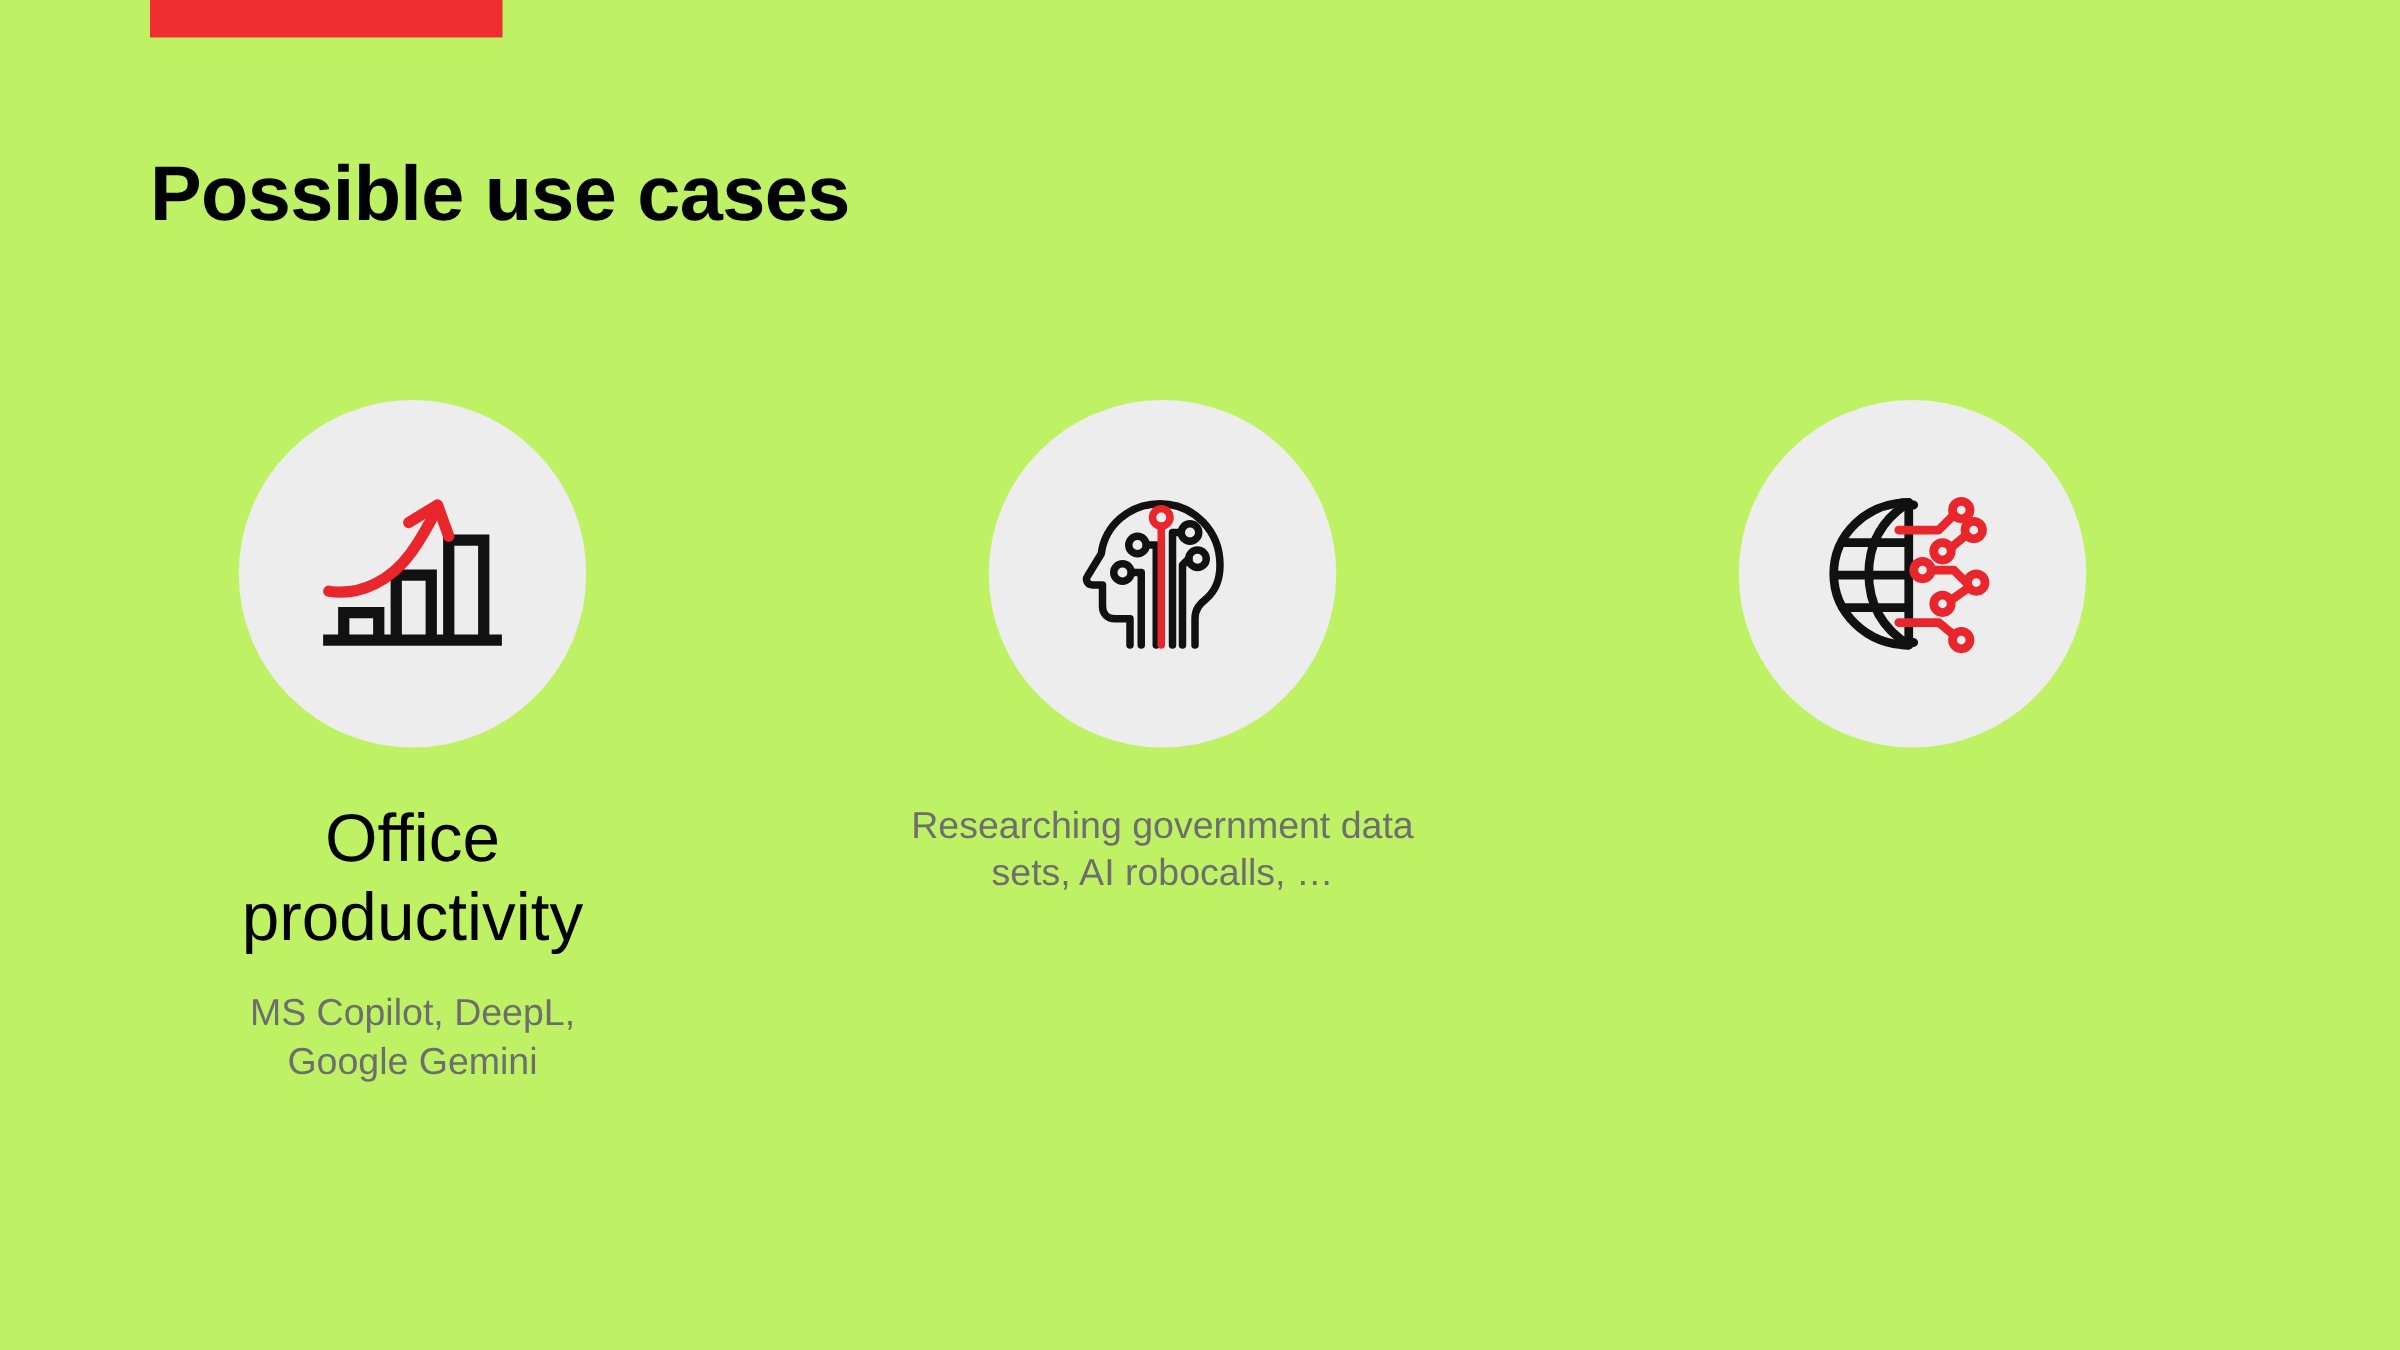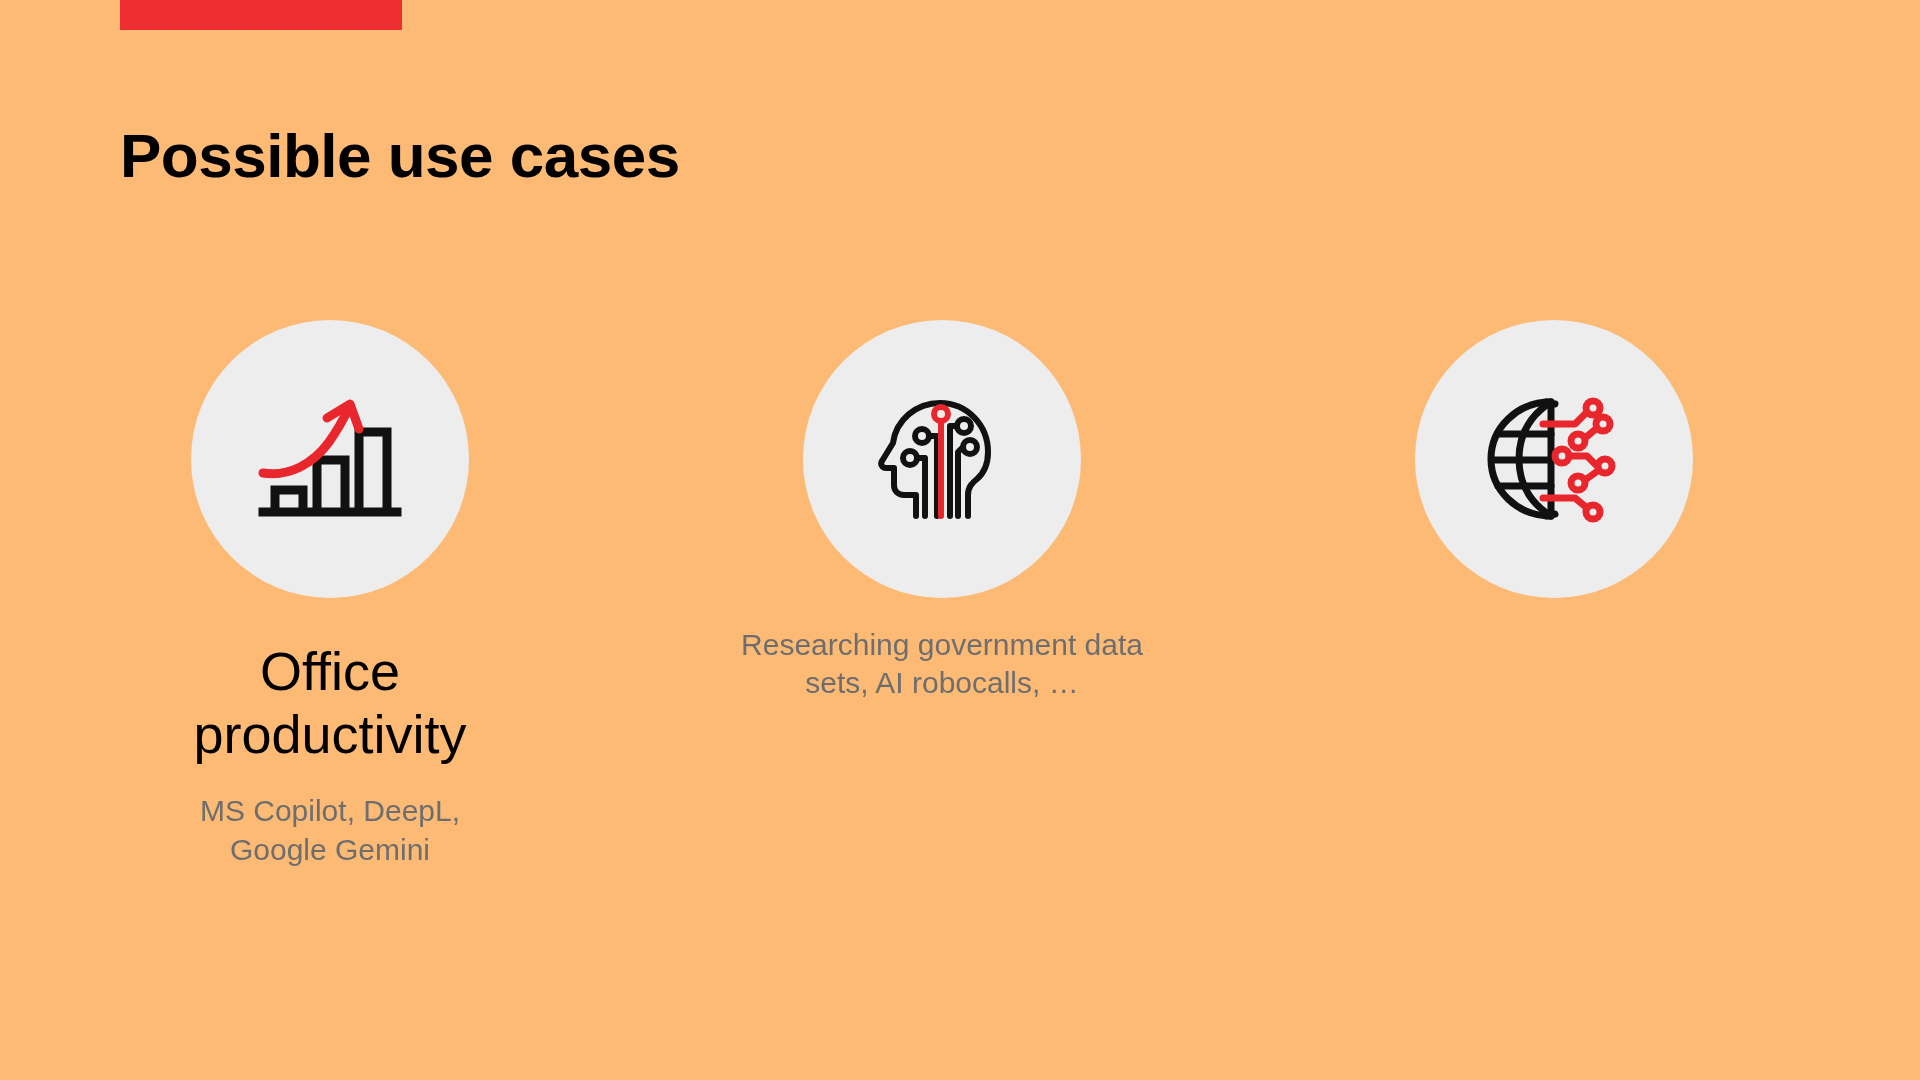--- a/index.html
+++ b/index.html
@@ -5,21 +5,21 @@
   * { margin:0; padding:0; box-sizing:border-box; }
   html, body {
     width:1920px; height:1080px;
     background:#ffffff;
     font-family:"Liberation Sans", sans-serif;
     overflow:hidden;
   }
   .slide {
     position:relative;
     width:1920px; height:1080px;
-    background:#fdba74;
+    background:#bef264;
   }
   .accent-bar {
     position:absolute;
     left:120px; top:-4px;
     width:282px; height:34px;
     background:#EE2E31;
   }
   .page-title {
     position:absolute;
     left:120px; top:125px;
@@ -30,21 +30,20 @@
     line-height:1;
     white-space:nowrap;
   }
   .columns {
     position:absolute;
     left:120px; top:320px;
     width:1700px;
     display:flex;
     justify-content:flex-start;
     align-items:flex-start;
-    gap:12px;
   }
   .column {
     width:420px;
     display:flex;
     flex-direction:column;
     align-items:center;
     margin-right:180px;
   }
   .column:last-child { margin-right:0; }
   .icon-circle {
@@ -68,21 +67,21 @@
   }
   .card-caption {
     margin-top:26px;
     font-size:30px;
     line-height:1.28;
     color:#6E6E6E;
     text-align:center;
     max-width:430px;
   }
   .col-1 .card-caption { max-width:350px; }
-  .col-2 .card-caption { margin-top:28px; max-width:430px; }
+  .col-2 .card-caption { margin-top:44px; max-width:430px; }
 </style>
 </head>
 <body>
 
 <div class="slide">
 
   <div class="accent-bar"></div>
 
   <h1 class="page-title">Possible use cases</h1>
 

